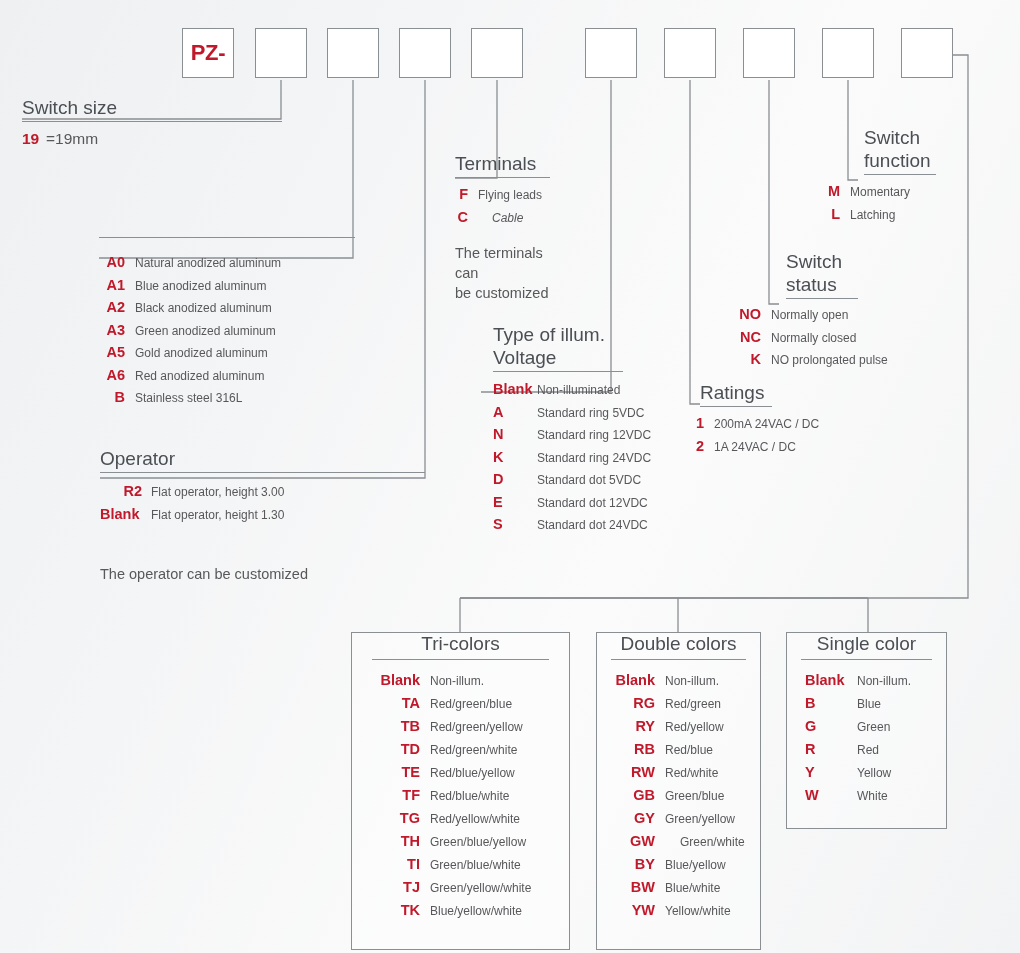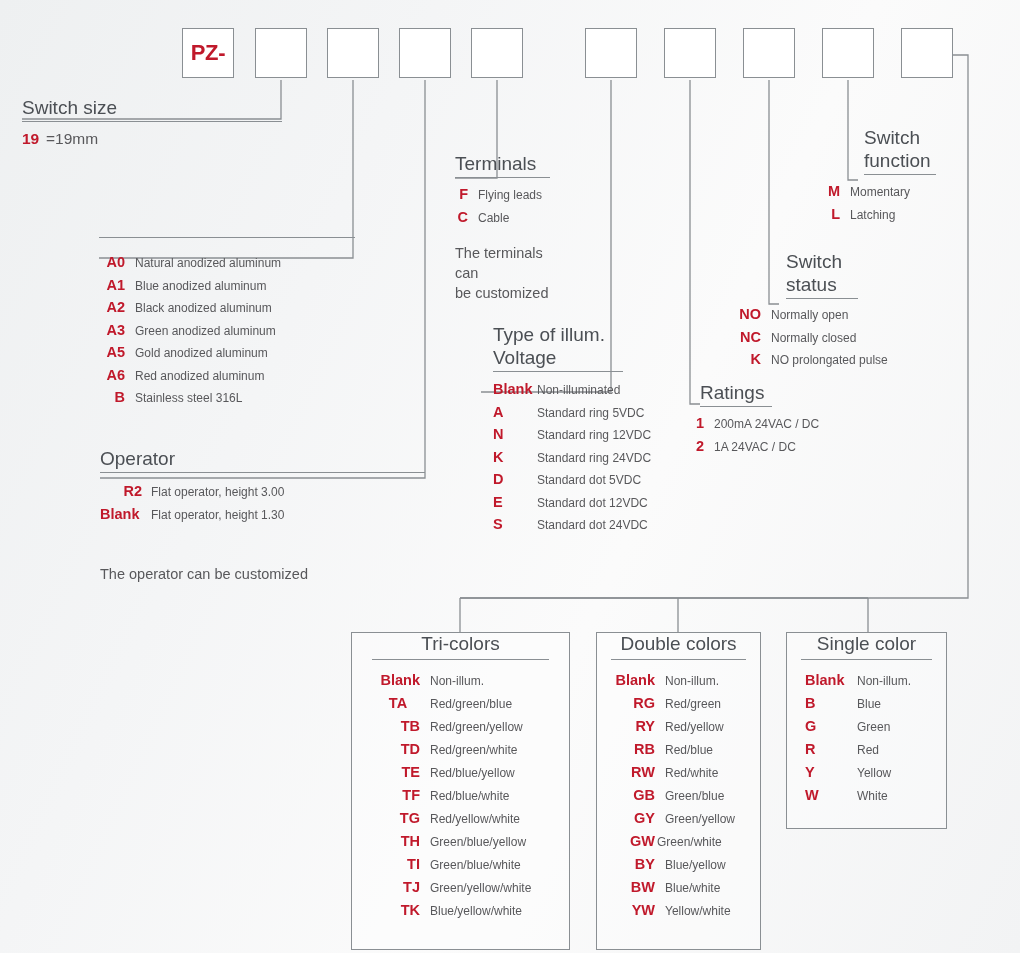--- a/index.html
+++ b/index.html
@@ -228,21 +228,21 @@
   <div class="section" style="left:455px; top:152px; width:95px;">
     <div class="sect-title">Terminals</div>
     <div class="sect-rule"></div>
     <div class="rows" style="margin-top:6px;">
       <div class="row">
         <span class="code" style="width:13px;">F</span>
         <span class="desc" style="margin-left:10px;">Flying leads</span>
       </div>
       <div class="row">
         <span class="code" style="width:13px;">C</span>
-        <span class="desc" style="margin-left:10px;">Cable</span>
+        <span class="desc" style="margin-left:24px;font-style:italic;">Cable</span>
       </div>
     </div>
     <div class="note" style="margin-top:14px;">The terminals can
 be customized</div>
   </div>
 
   <div class="section" style="left:481px; top:323px; width:130px;margin-left:12px;">
     <div class="sect-title">Type of illum.
 Voltage</div>
     <div class="sect-rule"></div>
@@ -335,21 +335,21 @@
 
   <div class="panel" style="left:351px; top:632px; width:219px; height:318px;">
     <div class="panel-title">Tri-colors</div>
     <div class="panel-rule"></div>
     <div class="rows">
       <div class="row">
         <span class="code" style="width:44px;">Blank</span>
         <span class="desc" style="margin-left:10px;">Non-illum.</span>
       </div>
       <div class="row">
-        <span class="code" style="width:44px;text-align:center;">TA</span>
+        <span class="code" style="width:44px;">TA</span>
         <span class="desc" style="margin-left:10px;">Red/green/blue</span>
       </div>
       <div class="row">
         <span class="code" style="width:44px;">TB</span>
         <span class="desc" style="margin-left:10px;">Red/green/yellow</span>
       </div>
       <div class="row">
         <span class="code" style="width:44px;">TD</span>
         <span class="desc" style="margin-left:10px;">Red/green/white</span>
       </div>
@@ -411,21 +411,21 @@
       <div class="row">
         <span class="code" style="width:44px;">GB</span>
         <span class="desc" style="margin-left:10px;">Green/blue</span>
       </div>
       <div class="row">
         <span class="code" style="width:44px;">GY</span>
         <span class="desc" style="margin-left:10px;">Green/yellow</span>
       </div>
       <div class="row">
         <span class="code" style="width:44px;">GW</span>
-        <span class="desc" style="margin-left:2px;">Green/white</span>
+        <span class="desc" style="margin-left:25px;">Green/white</span>
       </div>
       <div class="row">
         <span class="code" style="width:44px;">BY</span>
         <span class="desc" style="margin-left:10px;">Blue/yellow</span>
       </div>
       <div class="row">
         <span class="code" style="width:44px;">BW</span>
         <span class="desc" style="margin-left:10px;">Blue/white</span>
       </div>
       <div class="row">

